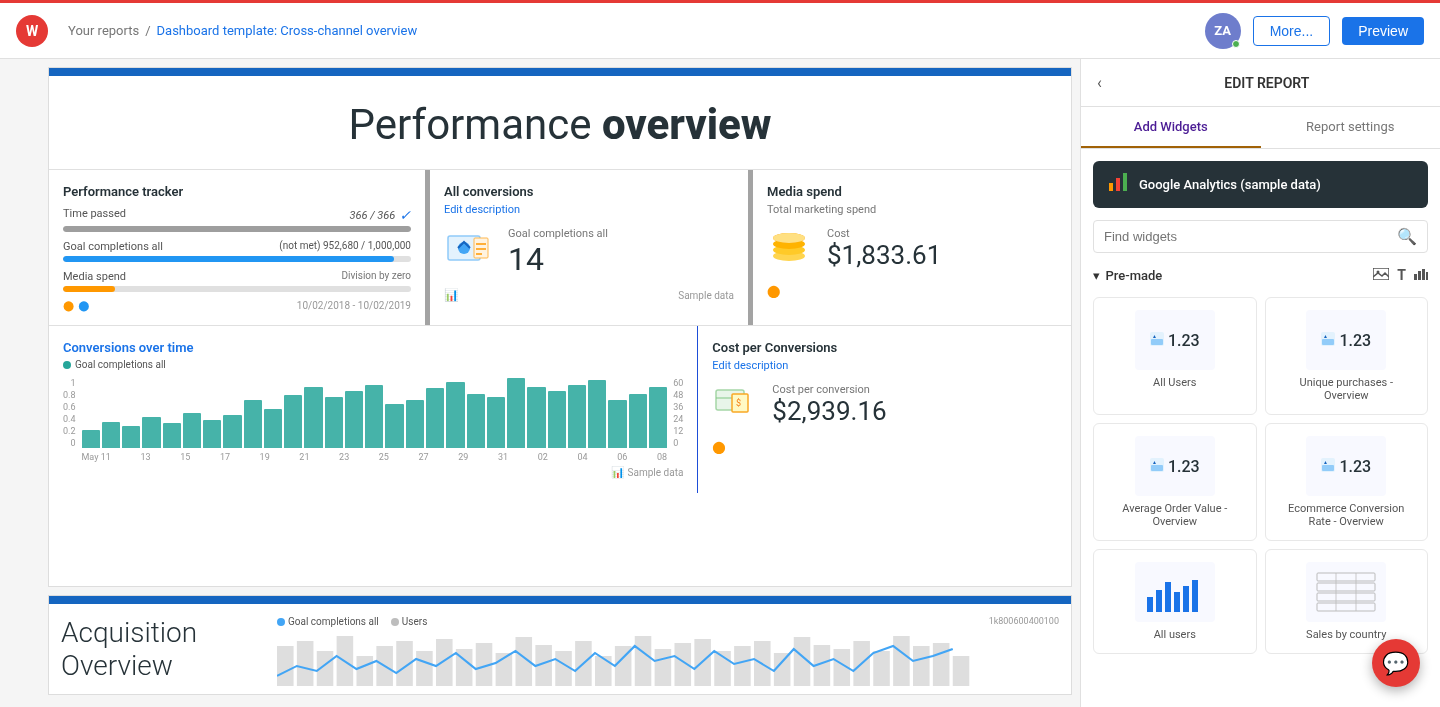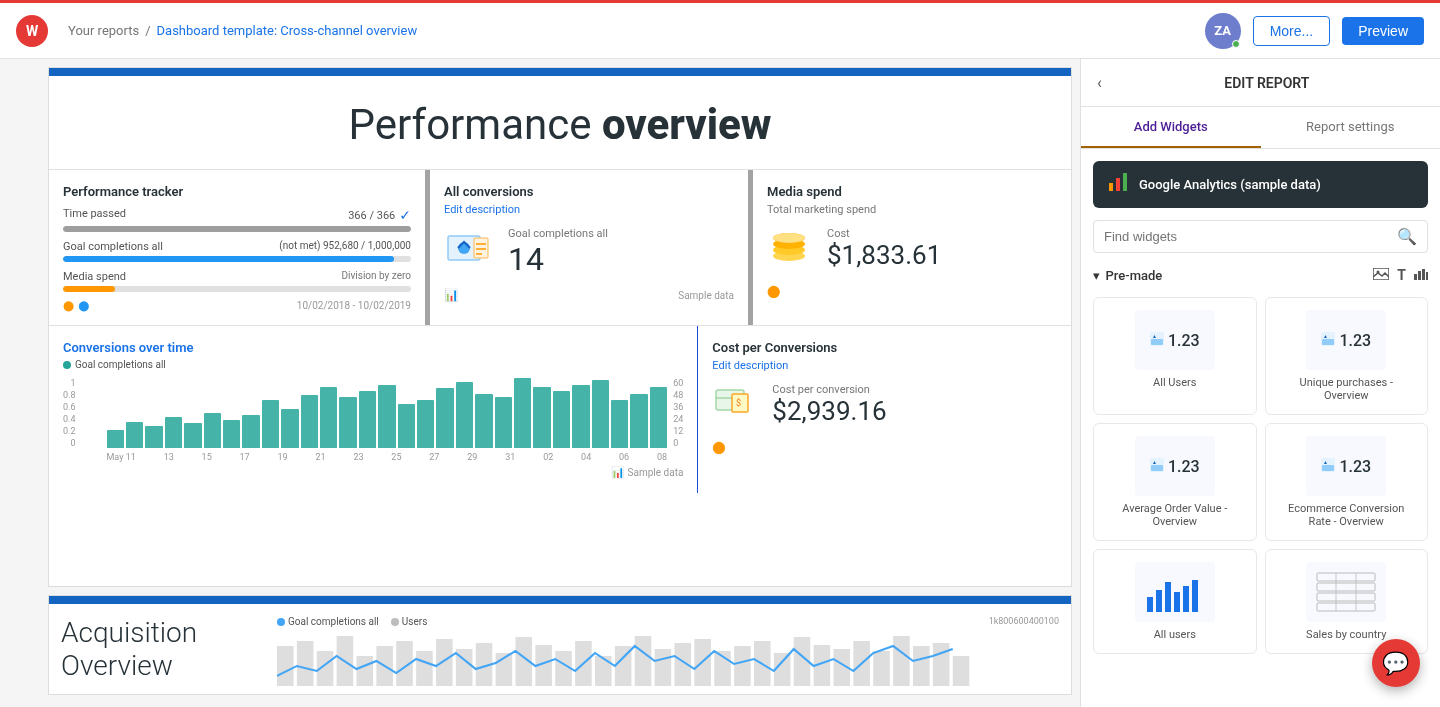--- a/index.html
+++ b/index.html
@@ -233,21 +233,21 @@
             <strong>overview</strong>
           </div>
 
           <div class="widgets-row">
 
             <div class="widget-card" style="flex:1.2;">
               <div class="widget-title">Performance tracker</div>
               <div style="margin-top:8px;">
                 <div class="tracker-row">
                   <span>Time passed</span>
-                  <span style="display:flex;align-items:center;gap:4px;">
+                  <span style="display:flex;align-items:center;gap:4px;font-style:italic;">
                     <span>366 / 366</span>
                     <span class="tracker-check">✓</span>
                   </span>
                 </div>
                 <div class="progress-bar">
                   <div class="progress-fill gray"></div>
                 </div>
                 <div class="tracker-row">
                   <span>Goal completions all</span>
                   <span style="font-size:10px;">(not met) 952,680 / 1,000,000</span>
@@ -332,21 +332,21 @@
               </div>
               <div style="display:flex;gap:4px;">
                 <div style="display:flex;flex-direction:column;justify-content:space-between;font-size:9px;color:#999;height:70px;text-align:right;padding-right:2px;">
                   <span>1</span>
                     <span>0.8</span>
                     <span>0.6</span>
                     <span>0.4</span>
                     <span>0.2</span>
                     <span>0</span>
                 </div>
-                <div style="flex:1;position:relative;margin-left:25px;">
+                <div style="flex:1;position:relative;">
                   <div class="bar-chart" id="bar-chart-1">
                   <div style="flex: 1 1 0%; background: rgb(38, 166, 154); border-radius: 1px 1px 0px 0px; height: 18px; opacity: 0.85;"></div>
                       <div style="flex: 1 1 0%; background: rgb(38, 166, 154); border-radius: 1px 1px 0px 0px; height: 26px; opacity: 0.85;"></div>
                       <div style="flex: 1 1 0%; background: rgb(38, 166, 154); border-radius: 1px 1px 0px 0px; height: 22px; opacity: 0.85;"></div>
                       <div style="flex: 1 1 0%; background: rgb(38, 166, 154); border-radius: 1px 1px 0px 0px; height: 31px; opacity: 0.85;"></div>
                       <div style="flex: 1 1 0%; background: rgb(38, 166, 154); border-radius: 1px 1px 0px 0px; height: 25px; opacity: 0.85;"></div>
                       <div style="flex: 1 1 0%; background: rgb(38, 166, 154); border-radius: 1px 1px 0px 0px; height: 35px; opacity: 0.85;"></div>
                       <div style="flex: 1 1 0%; background: rgb(38, 166, 154); border-radius: 1px 1px 0px 0px; height: 28px; opacity: 0.85;"></div>
                       <div style="flex: 1 1 0%; background: rgb(38, 166, 154); border-radius: 1px 1px 0px 0px; height: 33px; opacity: 0.85;"></div>
                       <div style="flex: 1 1 0%; background: rgb(38, 166, 154); border-radius: 1px 1px 0px 0px; height: 48px; opacity: 0.85;"></div>

